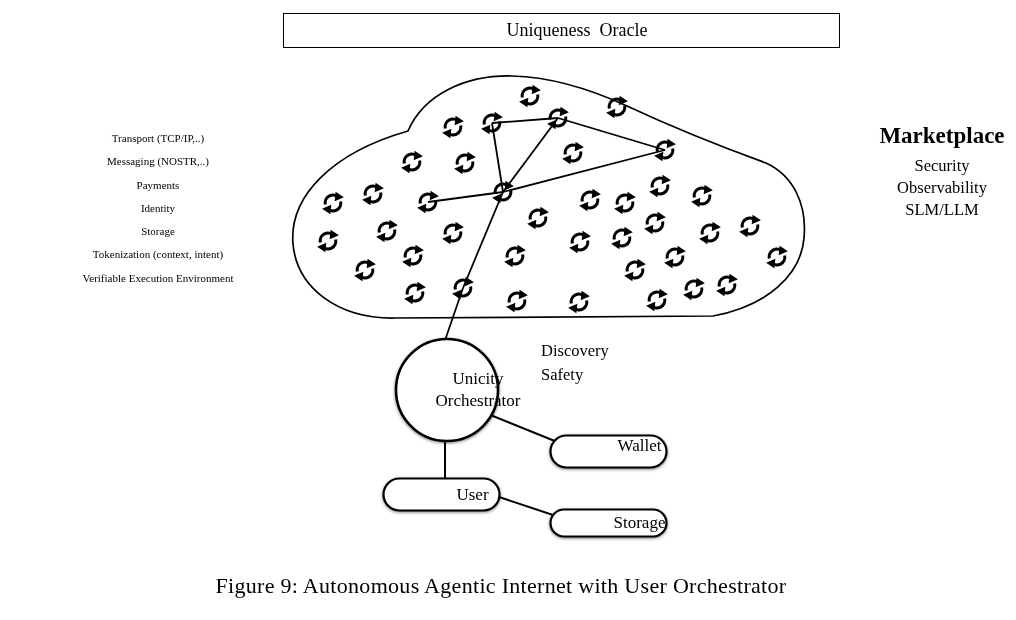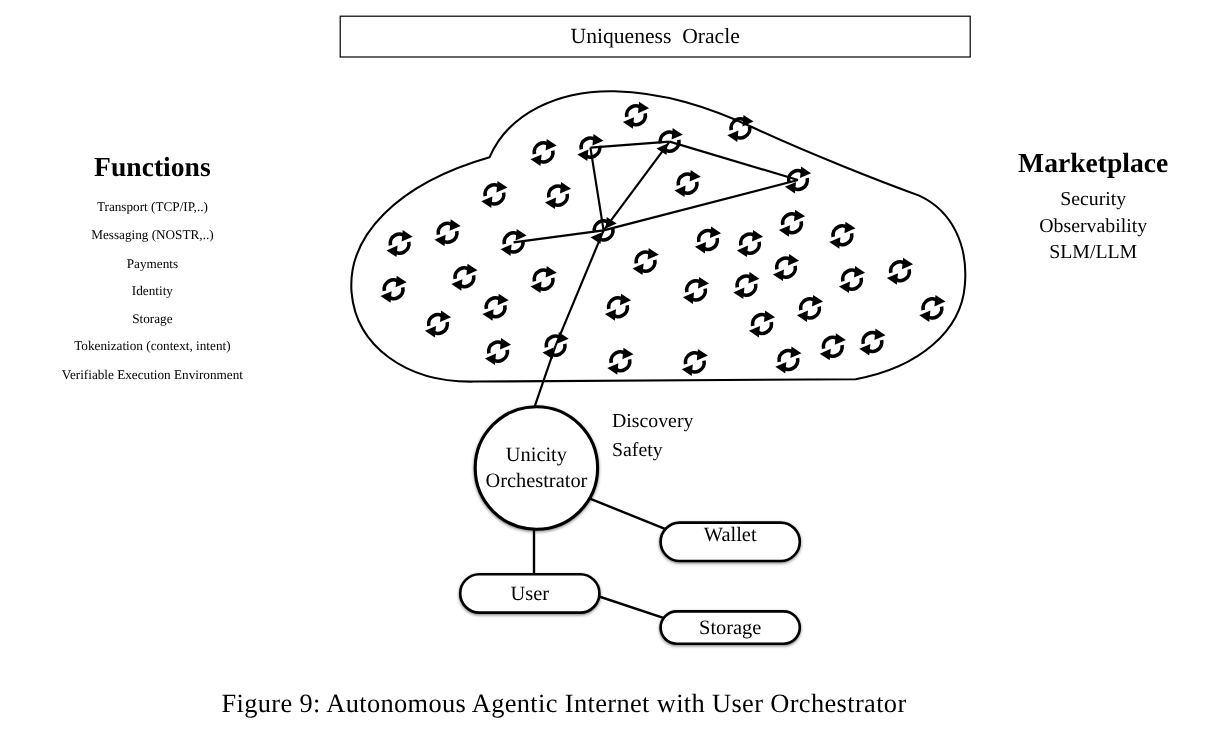--- a/index.html
+++ b/index.html
@@ -13,21 +13,21 @@
 
   
   .cloud { fill:#ffffff; stroke:var(--ink); stroke-width:1.7; }
   #edges line { stroke:var(--ink); stroke-width:1.8; }
   #connectors line { stroke:var(--ink); stroke-width:2; }
   .node-shape { fill:#ffffff; stroke:var(--ink); filter:drop-shadow(0 1px 1.5px rgba(0,0,0,0.5)); }
   .node-circle { stroke-width:2.6; }
   .node-pill { stroke-width:2.2; }
 
   
-  .abs { position:absolute; }
+  .abs { position:absolute;padding-left:31px; }
   .oracle-box {
     left:283px; top:13px; width:524px; height:33px;
     border:1.6px solid var(--ink); background:#ffffff;
     display:flex; align-items:center; justify-content:center;
     font-size:18px; white-space:pre;
   }
   .side-panel { text-align:center; white-space:nowrap; }
   .side-title { font-weight:bold; font-size:23px; line-height:26px; }
   .fn-panel { left:0; top:127px; width:254px; }
   .fn-panel .side-title { margin-bottom:9px; }
@@ -141,21 +141,20 @@
     <rect class="node-shape node-pill" x="550.5" y="435.5" width="116" height="32" rx="16"></rect>
     <rect class="node-shape node-pill" x="383.5" y="478.5" width="116" height="32" rx="16"></rect>
     <rect class="node-shape node-pill" x="550.5" y="509.5" width="116" height="27" rx="13.5"></rect>
   </svg>
 
   <div class="abs oracle-box">
     <span>Uniqueness  Oracle</span>
   </div>
 
   <div class="abs side-panel fn-panel">
-    <div class="side-title">Functions</div>
     <div class="side-item">Transport (TCP/IP,..)</div>
     <div class="side-item">Messaging (NOSTR,..)</div>
     <div class="side-item">Payments</div>
     <div class="side-item">Identity</div>
     <div class="side-item">Storage</div>
     <div class="side-item">Tokenization (context, intent)</div>
     <div class="side-item">Verifiable Execution Environment</div>
   </div>
 
   <div class="abs side-panel mk-panel">

